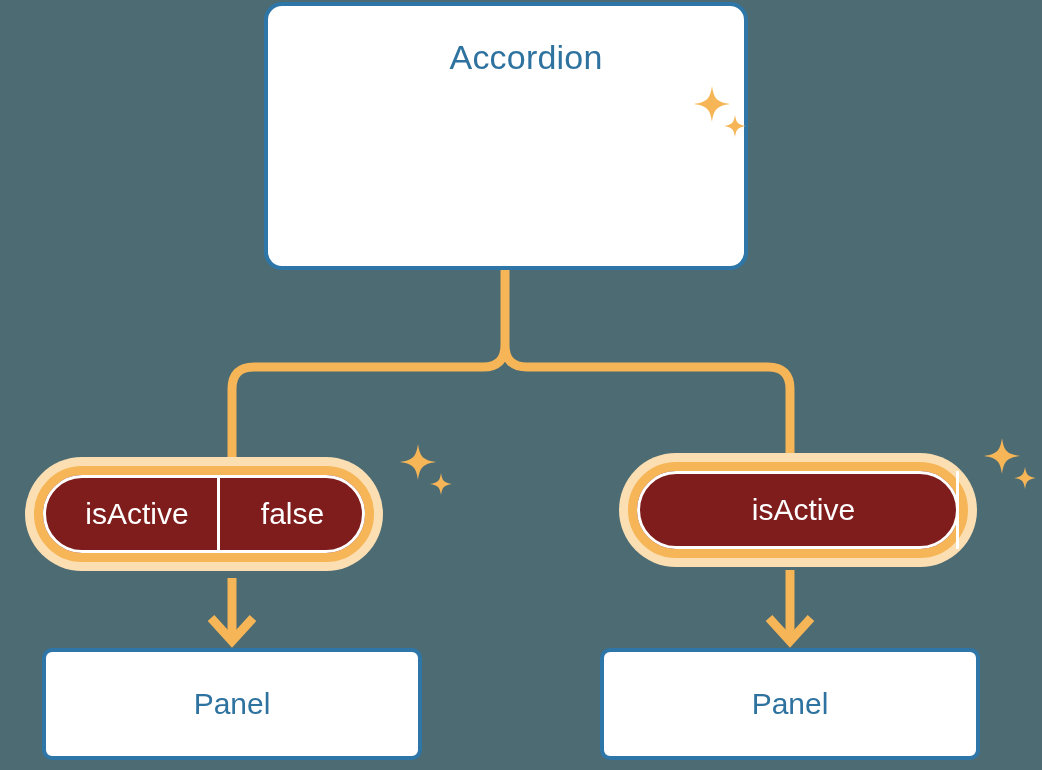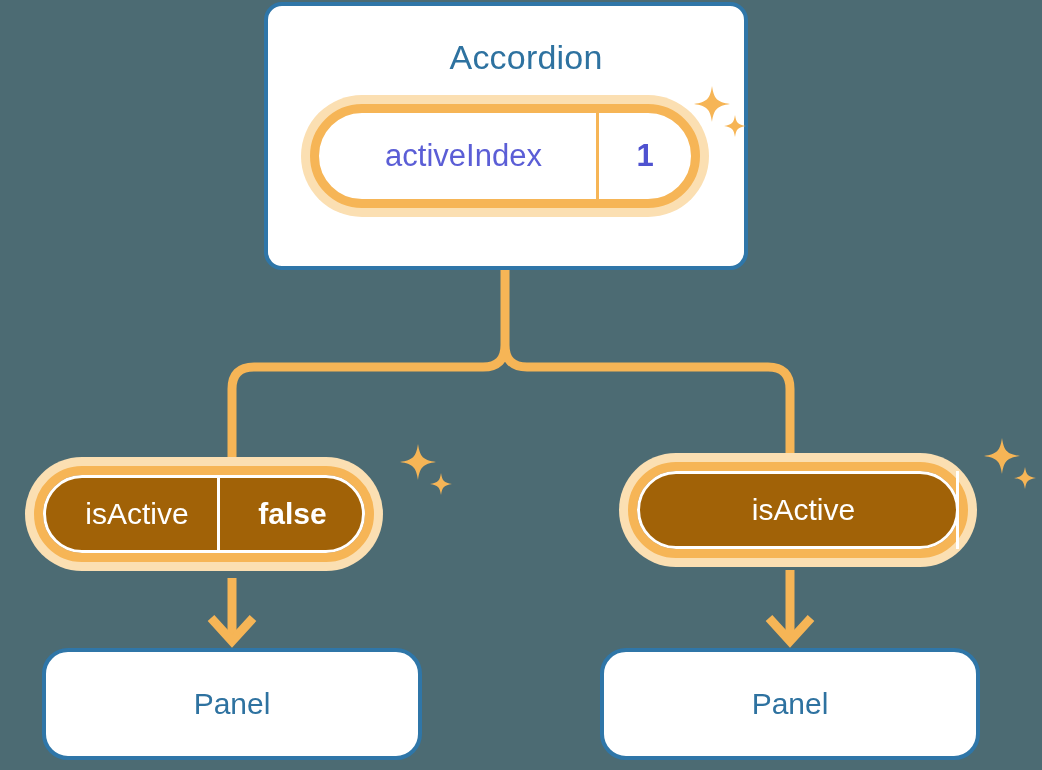--- a/index.html
+++ b/index.html
@@ -32,21 +32,21 @@
     height: 770px;
     z-index: 1;
     pointer-events: none;
   }
 
   
   .component-card {
     position: absolute;
     background: #ffffff;
     border: 4px solid #2f76a8;
-    border-radius: 26px;
+    border-radius: 10px;
     box-sizing: border-box;
     z-index: 2;
   }
 
   
   #accordion-card {
     left: 264px;
     top: 2px;
     width: 484px;
     height: 268px;
@@ -123,41 +123,41 @@
     width: 92px;
     font-size: 31px;
     font-weight: 700;
     color: #4f52d0;
   }
 
   
   .child-pill {
     width: 340px;
     height: 96px;
-    background: #a16207;
+    background: #7f1d1d;
   }
   .child-pill .pill-inner-outline {
     position: absolute;
     inset: 0;
     border: 3px solid #ffffff;
     border-radius: 999px;
     box-sizing: border-box;
     pointer-events: none;
   }
   .child-pill .pill-key {
     flex: 1 1 auto;
     padding-left: 14px;
     font-size: 30px;
     color: #ffffff;
     border-right: 3px solid #ffffff;
   }
   .child-pill .pill-val {
     width: 145px;
     font-size: 30px;
-    font-weight: 700;
+    font-weight: 400;
     color: #ffffff;
   }
   #child-pill-left-wrap  { left: 34px;  top: 466px; }
   #child-pill-right-wrap { left: 628px; top: 462px; }
   #child-pill-right .pill-val { width: 138px; }
 
   
   .sparkle-group {
     position: absolute;
     z-index: 4;
@@ -190,26 +190,20 @@
     <path d="M 211 618 L 232 641 L 253 618" fill="none" stroke="#f6b556" stroke-width="9" stroke-linecap="butt" stroke-linejoin="miter"></path>
 
     <path d="M 790 570 L 790 640" fill="none" stroke="#f6b556" stroke-width="9" stroke-linecap="butt"></path>
     <path d="M 769 618 L 790 641 L 811 618" fill="none" stroke="#f6b556" stroke-width="9" stroke-linecap="butt" stroke-linejoin="miter"></path>
   </svg>
 
   <div class="component-card" id="accordion-card">
     <div class="card-title">Accordion</div>
   </div>
 
-  <div class="state-pill-wrap" id="root-pill-wrap">
-    <div class="state-pill glow" id="root-pill">
-      <div class="pill-key">activeIndex</div>
-      <div class="pill-val">1</div>
-    </div>
-  </div>
 
   <div class="sparkle-group" id="sparkle-root">
     <svg width="64" height="64" viewBox="0 0 64 64">
       <path d="M22 4 C24 17 27 20 40 22 C27 24 24 27 22 40 C20 27 17 24 4 22 C17 20 20 17 22 4 Z" fill="#f6b556"></path>
       <path d="M45 33 C46.3 41 48 42.7 56 44 C48 45.3 46.3 47 45 55 C43.7 47 42 45.3 34 44 C42 42.7 43.7 41 45 33 Z" fill="#f6b556"></path>
     </svg>
   </div>
 
   <div class="state-pill-wrap" id="child-pill-left-wrap">
     <div class="state-pill glow child-pill" id="child-pill-left">

